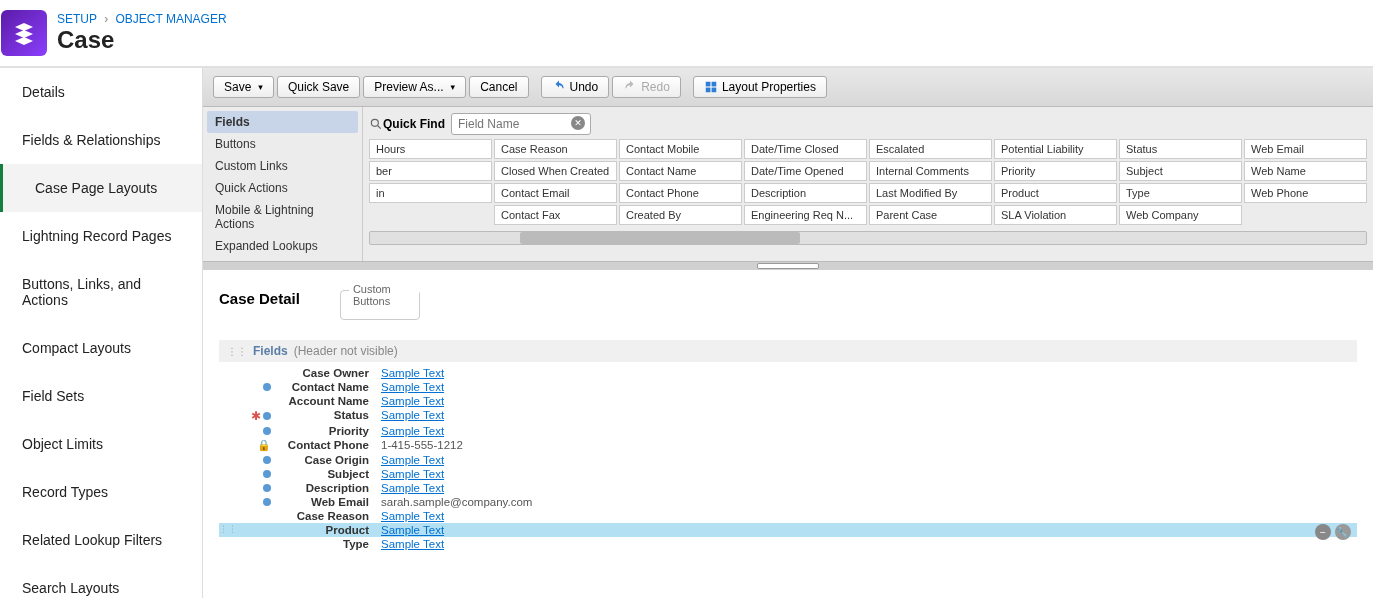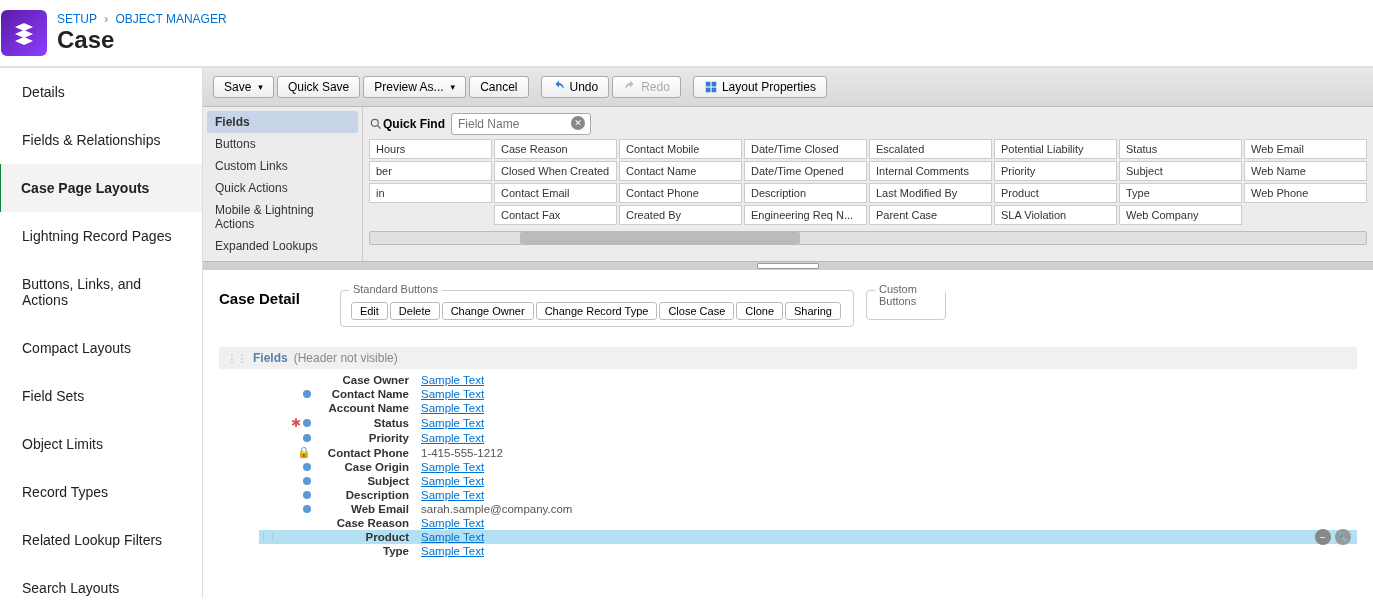--- a/index.html
+++ b/index.html
@@ -10,21 +10,21 @@
 .header-icon svg { width: 24px; height: 24px; fill: #fff; }
 .breadcrumb { font-size: 12px; color: #0070d2; }
 .breadcrumb a { color: #0070d2; text-decoration: none; }
 .breadcrumb-sep { color: #888; margin: 0 4px; }
 .page-title { font-size: 24px; font-weight: 700; color: #222; }
 
 .main { display: flex; height: calc(100% - 76px); }
 
 .sidebar { width: 203px; border-right: 1px solid #ddd; background: #fff; overflow-y: auto; }
 .sidebar-item { padding: 16px 22px; font-size: 14px; color: #222; cursor: pointer; }
-.sidebar-item.active { background: #f3f3f3; border-left: 1px solid #15803d; padding-left: 20px; font-weight: bold; }
+.sidebar-item.active { background: #f3f3f3; border-left: 3px solid #15803d; padding-left: 32px; }
 
 .content { flex: 1; background: #f8f8f8; overflow: hidden; position: relative; }
 
 .toolbar { background: linear-gradient(#e8e8e8, #d8d8d8); padding: 8px 10px; border-bottom: 1px solid #bbb; display: flex; align-items: center; gap: 3px; }
 .tb-btn { background: linear-gradient(#fff, #eee); border: 1px solid #aaa; border-radius: 3px; padding: 3px 10px; font-size: 12px; cursor: pointer; display: inline-flex; align-items: center; gap: 4px; }
 .tb-btn.dd::after { content: "▾"; font-size: 9px; margin-left: 3px; }
 .tb-btn.disabled { color: #aaa; }
 .tb-sep { width: 6px; }
 .tb-icon { width: 14px; height: 14px; display: inline-block; }
 
@@ -55,21 +55,21 @@
 .btn-group-label { position: absolute; top: -8px; left: 8px; background: #fff; padding: 0 4px; font-size: 11px; color: #666; }
 .btn-group .pill { background: #fff; border: 1px solid #bbb; border-radius: 3px; padding: 2px 8px; font-size: 11px; display: inline-block; margin-right: 2px; cursor: pointer; }
 .custom-btns { min-width: 80px; height: 30px; }
 
 .section-hdr { background: #f0f0f0; padding: 4px 8px; font-size: 12px; display: flex; align-items: center; gap: 6px; margin-bottom: 4px; }
 .section-hdr .grip { color: #aaa; font-size: 10px; }
 .section-hdr b { color: #5a7ea8; }
 .section-hdr .note { color: #888; }
 
 .field-rows { }
-.field-row { display: flex; align-items: center; font-size: 12px; padding: 1px 0; margin-left: 40px; }
+.field-row { display: flex; font-size: 12px; padding: 1px 0; }
 .field-row.hl { background: #b3e0f2; position: relative; }
 .field-row .grip { width: 12px; color: #aaa; font-size: 9px; text-align: center; }
 .field-row .icons { width: 40px; display: flex; justify-content: flex-end; gap: 2px; align-items: center; }
 .field-row .label { width: 110px; text-align: right; font-weight: 700; color: #333; padding-right: 12px; font-size: 11.5px; }
 .field-row .value { flex: 1; color: #0070d2; text-decoration: underline; font-size: 11.5px; }
 .field-row .value.plain { color: #555; text-decoration: none; }
 .dot { width: 8px; height: 8px; border-radius: 50%; background: #5a9bd5; display: inline-block; }
 .star { color: #d9534f; font-size: 12px; }
 .lock { font-size: 11px; }
 .row-actions { position: absolute; right: 6px; display: flex; gap: 4px; }
@@ -205,24 +205,20 @@
           </div>
       </div>
     </div>
 
     <div class="collapse-handle"></div>
 
     <div class="detail">
       <div class="detail-header">
         <div class="detail-title">Case Detail</div>
         <div style="display:flex; gap:12px;">
-          <div class="btn-group">
-            <span class="btn-group-label">Standard Buttons</span>
-            <span id="std-btns"><span class="pill">Edit</span><span class="pill">Delete</span><span class="pill">Change Owner</span><span class="pill">Change Record Type</span><span class="pill">Close Case</span><span class="pill">Clone</span><span class="pill">Sharing</span></span>
-          </div>
           <div class="btn-group custom-btns">
             <span class="btn-group-label">Custom Buttons</span>
           </div>
         </div>
       </div>
 
       <div class="section-hdr">
         <span class="grip">⋮⋮</span>
         <b>Fields</b>
         <span class="note">(Header not visible)</span>

